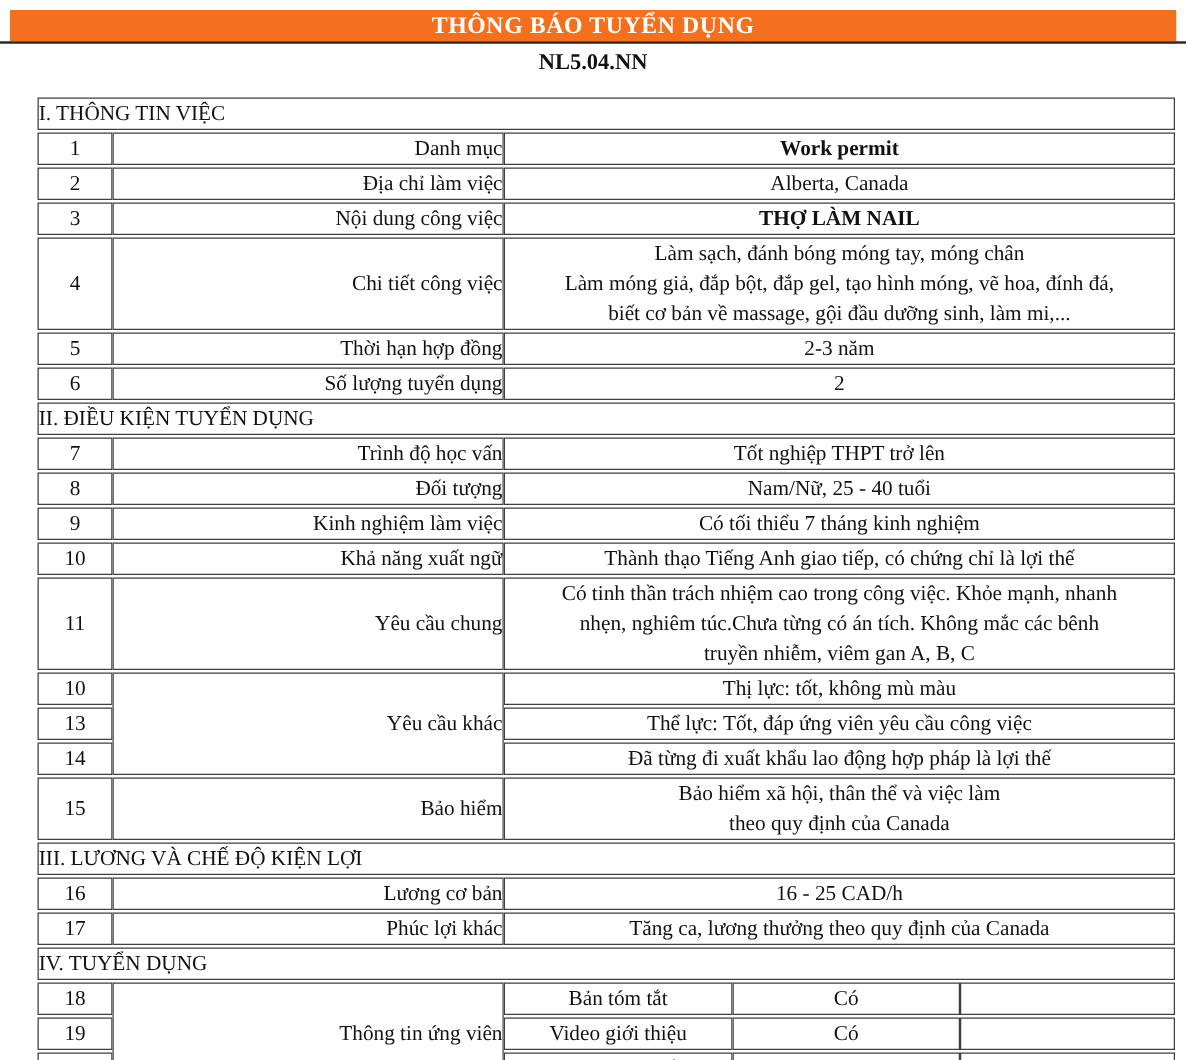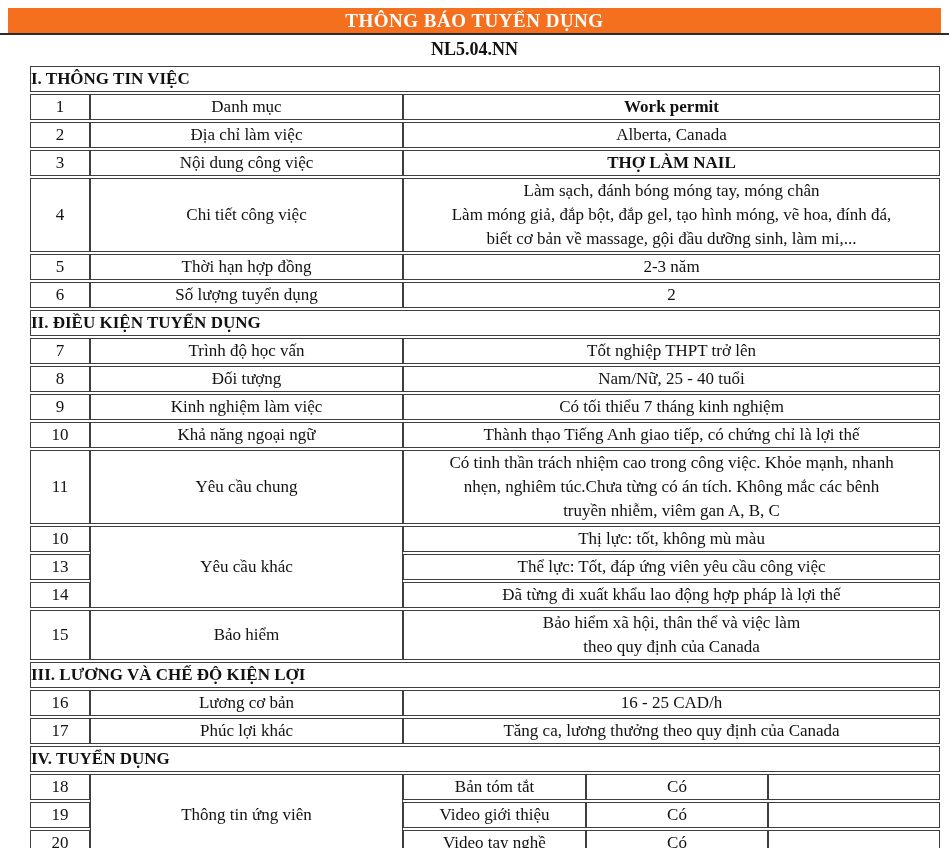--- a/index.html
+++ b/index.html
@@ -26,49 +26,49 @@
   }
   .top-rule {
     width: 949px;
     height: 2px;
     background: #2b2b2b;
   }
   .code {
     text-align: center;
     font-size: 18px;
     font-weight: bold;
-    margin: 3px 0 4px 0;
+    margin: 3px 0 16px 0;
     height: 22px;
     line-height: 22px;
   }
   table.notice {
     border-collapse: separate;
     border-spacing: 0 2px;
     table-layout: fixed;
     width: 910px;
     margin: 0 0 0 30px;
   }
   table.notice td {
     border: 1px solid #3f3f3f;
     font-size: 17px;
     height: 24px;
     padding: 0;
     overflow: hidden;
     vertical-align: middle;
     background: #ffffff;
   }
   td.section-header {
-    font-weight: bold;
+    font-weight: normal;
     font-size: 18px;
     text-align: left;
     padding-left: 4px;
     height: 23px;
   }
   td.num    { text-align: center; }
-  td.label  { text-align: center; padding-left: 5px; }
+  td.label  { text-align: right; padding-left: 5px; }
   td.value  { text-align: center; }
   td.value.bold { font-weight: bold; }
   td.value .line { line-height: 24px; }
 </style>
 </head>
 <body>
 
 <div class="banner" style="background: rgb(244, 112, 31);">
   <span style="color: rgb(255, 255, 255);">THÔNG BÁO TUYỂN DỤNG</span>
 </div>
@@ -134,21 +134,21 @@
         <td class="label">Đối tượng</td>
         <td colspan="3" class="value">Nam/Nữ, 25 - 40 tuổi</td>
       </tr>
       <tr>
         <td class="num">9</td>
         <td class="label">Kinh nghiệm làm việc</td>
         <td colspan="3" class="value">Có tối thiểu 7 tháng kinh nghiệm</td>
       </tr>
       <tr>
         <td class="num">10</td>
-        <td class="label">Khả năng ngoại ngữ</td>
+        <td class="label">Khả năng xuất ngữ</td>
         <td colspan="3" class="value">Thành thạo Tiếng Anh giao tiếp, có chứng chỉ là lợi thế</td>
       </tr>
       <tr>
         <td class="num">11</td>
         <td class="label">Yêu cầu chung</td>
         <td colspan="3" class="value">
           <div class="line">Có tinh thần trách nhiệm cao trong công việc. Khỏe mạnh, nhanh</div>
           <div class="line">nhẹn, nghiêm túc.Chưa từng có án tích. Không mắc các bênh</div>
           <div class="line">truyền nhiễm, viêm gan A, B, C</div>
         </td>

